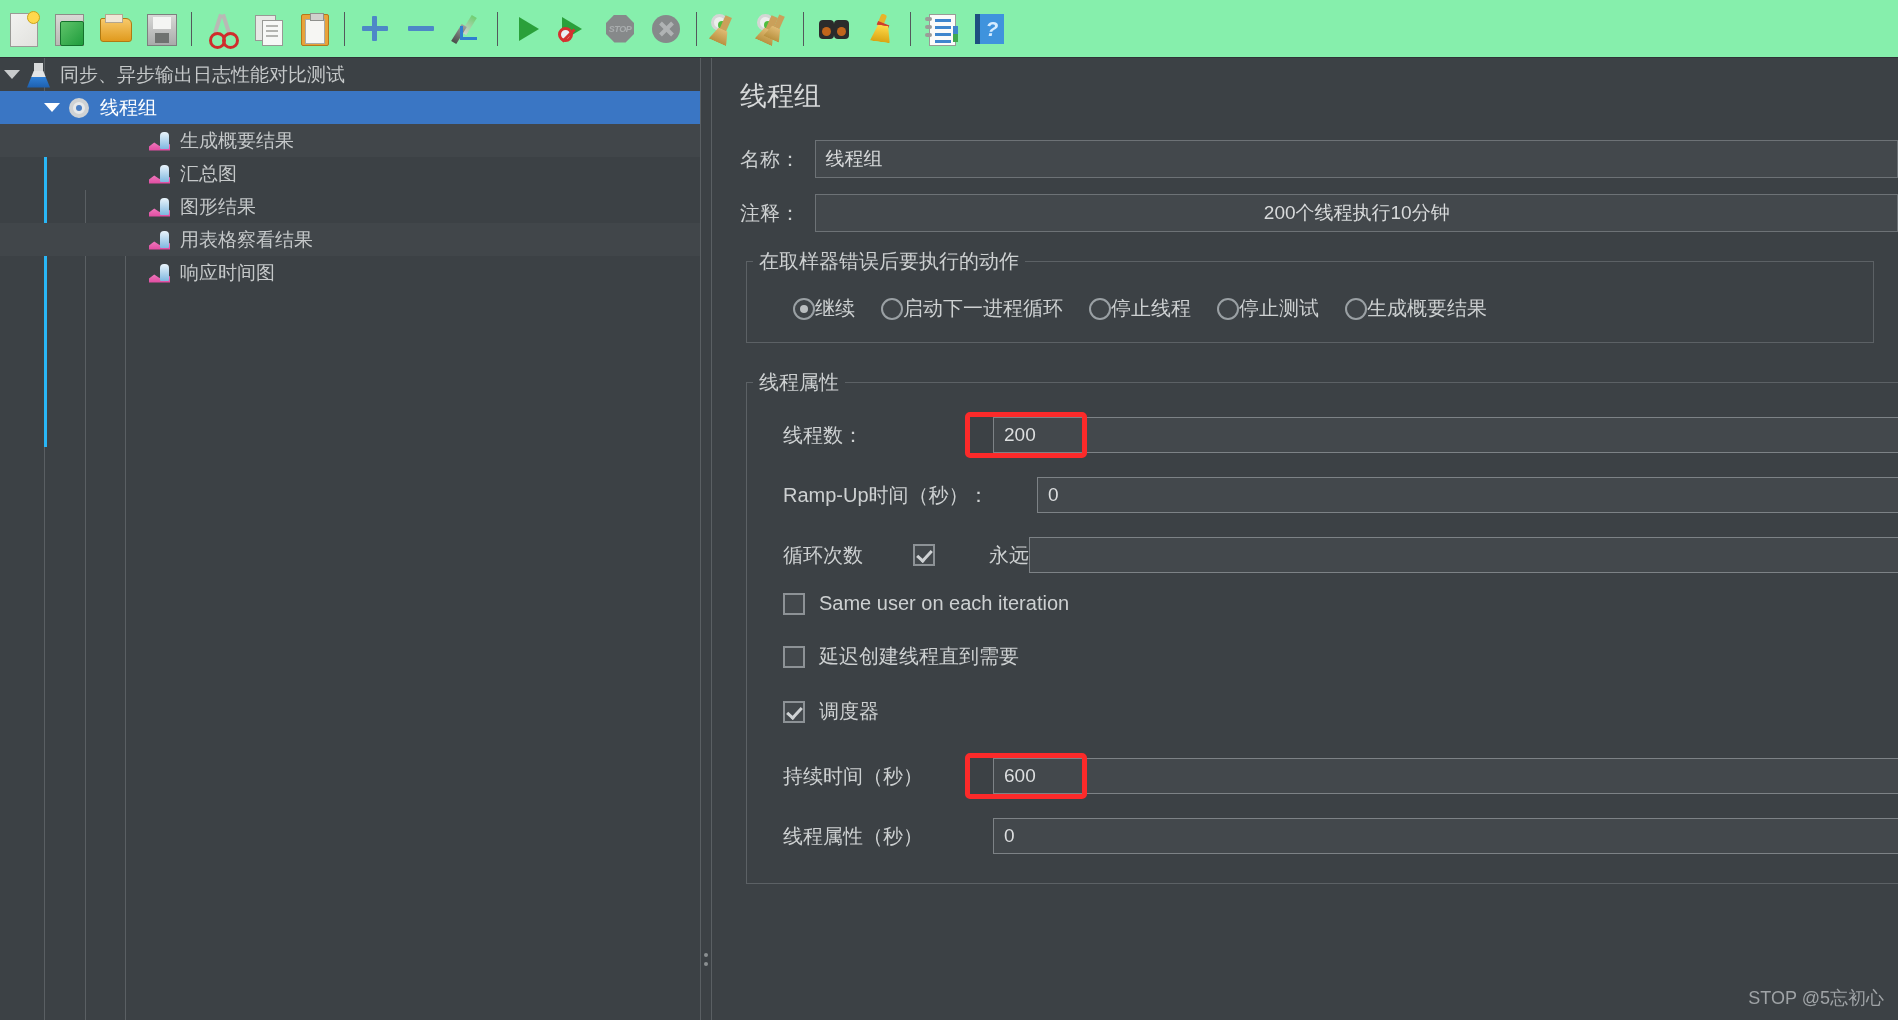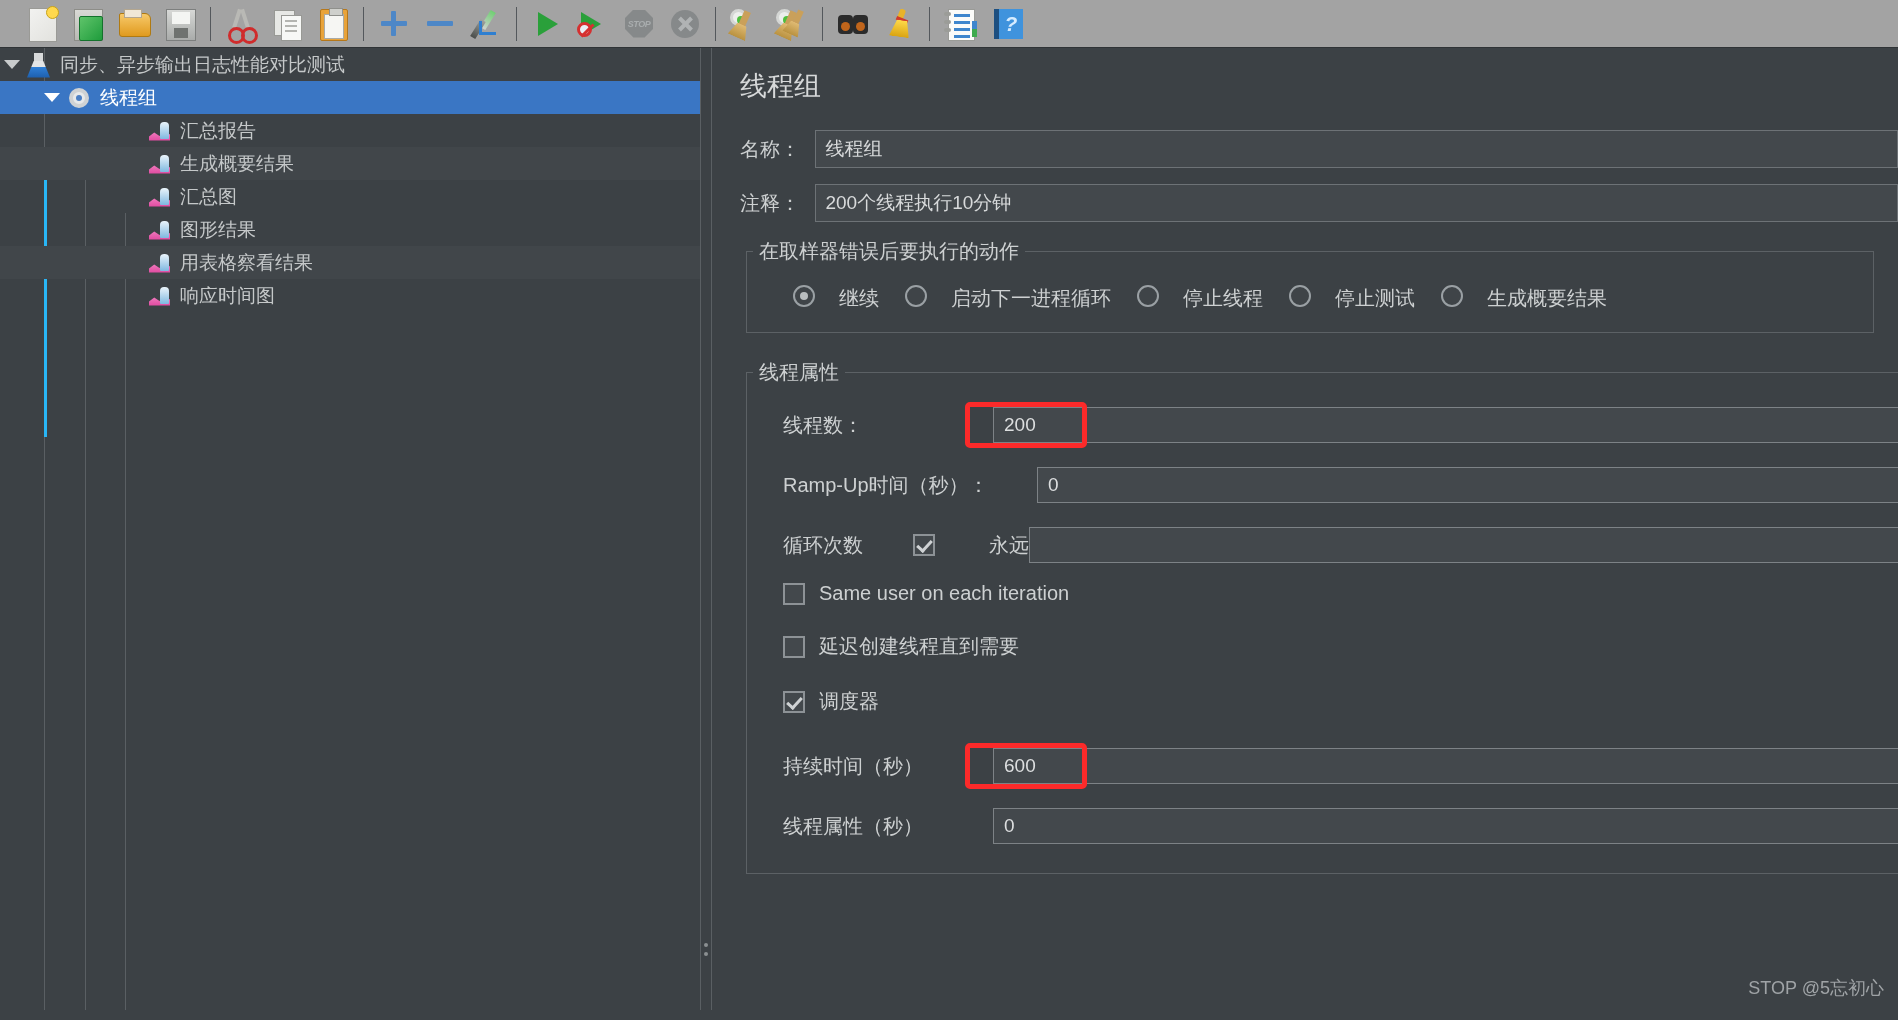--- a/index.html
+++ b/index.html
@@ -11,26 +11,26 @@
     width: 1898px;
     height: 1020px;
     font-family: "Liberation Sans", "DejaVu Sans", sans-serif;
     color: #c8cacb;
     overflow: hidden;
     position: relative;
   }
 
   
   #toolbar {
-    height: 48px;
-    background: #a3a3a3;
+    height: 58px;
+    background: #86efac;
     border-bottom: 1px solid #2f3336;
     display: flex;
     align-items: center;
-    padding-left: 19px;
+    padding-left: 0;
     box-sizing: border-box;
   }
   .tb-btn {
     width: 46px;
     height: 46px;
     display: flex;
     align-items: center;
     justify-content: center;
     position: relative;
   }
@@ -200,36 +200,36 @@
     color: #d8dadb;
     font-size: 19px;
     font-family: "Liberation Sans", sans-serif;
     padding: 6px 9px;
     box-sizing: border-box;
     outline: none;
   }
   #name-label { width: 76px; }
   #name-input { height: 38px; width: 1090px; }
   #comment-label { width: 76px; }
-  #comment-input { height: 38px; width: 1090px; }
+  #comment-input { height: 38px; width: 1090px; text-align: center; }
 
   fieldset.group {
     border: 1px solid #5c6165;
     border-radius: 0;
     margin: 14px 24px 0 6px;
     padding: 6px 0 10px 0;
   }
   fieldset.group > legend {
     font-size: 20px;
     color: #cdd0d1;
     padding: 0 6px;
     margin-left: 6px;
   }
   #error-action-row { display: flex; align-items: center; padding: 14px 0 10px 46px; gap: 14px; }
-  .radio-item { display: flex; align-items: flex-start; gap: 24px; }
+  .radio-item { display: flex; align-items: center; gap: 0; }
   .radio-dot {
     width: 22px; height: 22px;
     border-radius: 50%;
     border: 2px solid #9aa0a4;
     background: #3f4448;
     box-sizing: border-box;
     position: relative;
     flex: none;
   }
   .radio-dot.on:after {
@@ -450,28 +450,20 @@
           </span>
           <span class="tree-label">同步、异步输出日志性能对比测试</span>
         </div>
         <div class="tree-row selected">
           <span class="tree-spacer" style="width: 44px;"></span>
           <span class="twisty"></span>
           <span class="tree-icon">
             <i class="ic-tgear"></i>
           </span>
           <span class="tree-label">线程组</span>
-        </div>
-        <div class="tree-row">
-          <span class="tree-spacer" style="width: 124px;"></span>
-          <span class="tree-spacer" style="width: 22px;"></span>
-          <span class="tree-icon">
-            <i class="ic-chart"></i>
-          </span>
-          <span class="tree-label">汇总报告</span>
         </div>
         <div class="tree-row alt">
           <span class="tree-spacer" style="width: 124px;"></span>
           <span class="tree-spacer" style="width: 22px;"></span>
           <span class="tree-icon">
             <i class="ic-chart"></i>
           </span>
           <span class="tree-label">生成概要结果</span>
         </div>
         <div class="tree-row">

